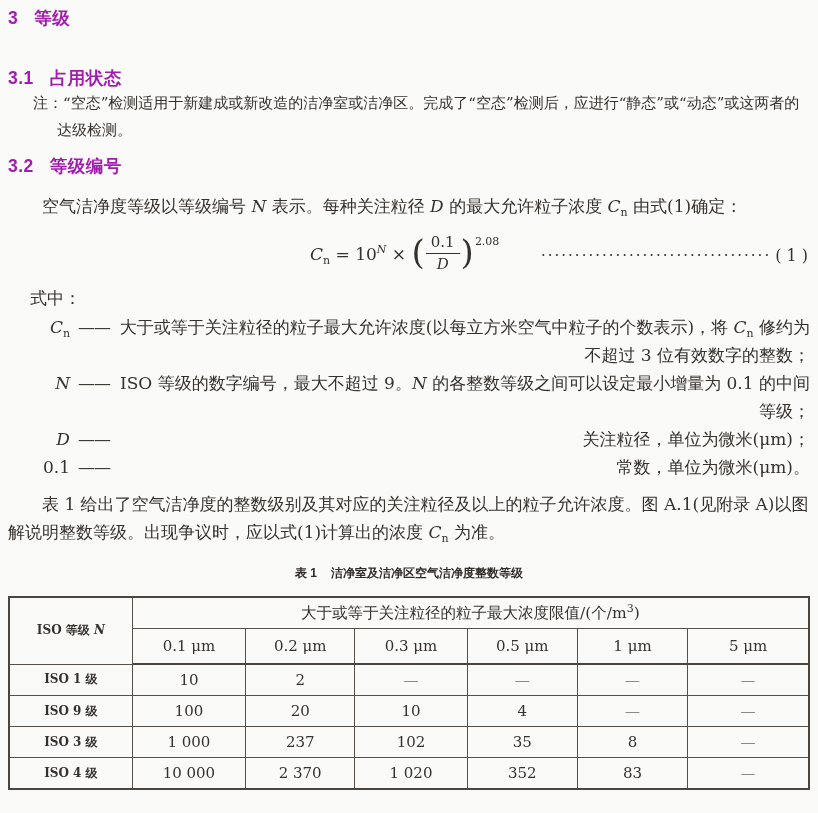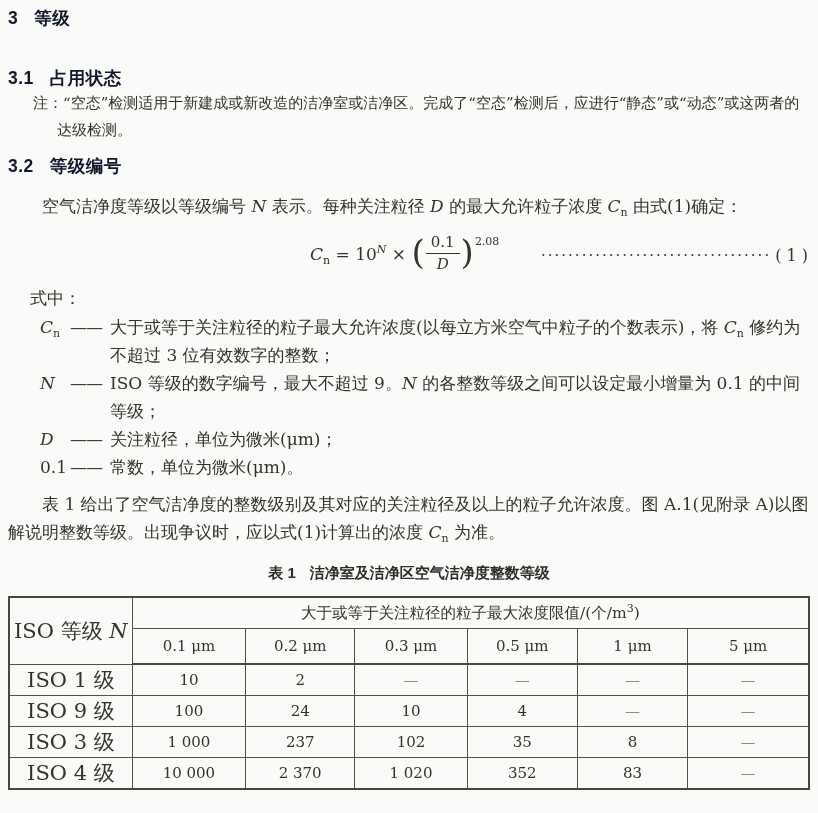--- a/index.html
+++ b/index.html
@@ -5,21 +5,21 @@
   html,body{margin:0;padding:0;}
   body{
     width:818px;height:813px;overflow:hidden;
     background:#fafaf8;color:#35322e;
     font-family:"DejaVu Serif","Liberation Serif",serif;
     font-size:17px;
   }
   .page{position:relative;width:818px;height:813px;box-sizing:border-box;padding:6px 8px;overflow:hidden;}
   .h-sec{
     font-family:"Liberation Sans","DejaVu Sans",sans-serif;
-    font-weight:700;font-size:17.5px;line-height:24px;margin:0;color:#0f172a;
+    font-weight:700;font-size:17.5px;line-height:24px;margin:0;color:#a21caf;
     letter-spacing:0.5px;
   }
   .h-sec .sec-num{display:inline-block;margin-right:16px;}
   #h31{margin-top:36px;}
   #h32{margin-top:10px;}
   p.body{margin:0;line-height:29px;}
   .indent{text-indent:2em;}
   #p-occupancy{margin-top:12px;}
   .note{
     margin:0 0 0 25px;padding-left:24px;text-indent:-24px;
@@ -40,41 +40,41 @@
   .frac .fden{display:block;padding-top:1px;}
   .paren{font-size:34px;font-weight:400;vertical-align:middle;position:relative;top:-3px;font-family:"DejaVu Serif",serif;}
   .f-exp{font-size:11px;position:relative;top:-15px;left:1px;}
   .f-supN{font-size:11px;position:relative;top:-7px;}
   .dots{
     flex:1;min-width:0;overflow:hidden;white-space:nowrap;text-align:right;
     letter-spacing:2px;font-size:15px;margin:0 4px 0 12px;color:#3a3733;
   }
   .eq-label{white-space:nowrap;font-size:16px;}
   #where-intro{margin:6px 0 0 22px;line-height:26px;}
-  .def-list{margin:2px 0 0 32px;}
+  .def-list{margin:2px 0 0 32px;text-align:right;}
   .def-item{display:grid;grid-template-columns:30px 40px 1fr;line-height:28px;}
   .def-sym{white-space:nowrap;}
   .def-dash{white-space:nowrap;letter-spacing:-1px;}
   #p-closing{margin-top:9px;line-height:28px;}
   .table-title{
     margin-top:16px;text-align:center;
     font-family:"Liberation Sans","DejaVu Sans",sans-serif;
-    font-weight:700;font-size:15px;color:#2e2b28;line-height:22px;
+    font-weight:700;font-size:12px;color:#2e2b28;line-height:22px;
   }
   .table-title .tt-label{margin-right:14px;}
   table.t1{
     width:802px;margin-top:12px;border-collapse:collapse;table-layout:fixed;
     font-size:15px;color:#35322e;
   }
   table.t1{border:2px solid #4a453f;}
   table.t1 td{border:1px solid #55504a;text-align:center;vertical-align:middle;padding:0 2px;margin-left:27px;}
   td.hspan{height:30px;font-size:15.5px;}
   tr.units-row td{height:34px;border-bottom:2px solid #4a453f;}
   tr.data-row td{height:30px;}
-  td.col0{font-size:21px;}
+  td.col0{font-size:12px;font-weight:bold;}
   .dash-cell{color:#8a8680;}
 </style>
 </head>
 <body>
 
 <div class="page">
 
   <h1 class="h-sec" id="h3"><span class="sec-num">3</span><span>等级</span></h1>
 
   <h2 class="h-sec" id="h31"><span class="sec-num">3.1</span><span>占用状态</span></h2>
@@ -150,21 +150,21 @@
         <td>10</td>
         <td>2</td>
         <td class="dash-cell">—</td>
         <td class="dash-cell">—</td>
         <td class="dash-cell">—</td>
         <td class="dash-cell">—</td>
       </tr>
       <tr class="data-row">
         <td class="col0">ISO 9 级</td>
         <td>100</td>
-        <td>24</td>
+        <td>20</td>
         <td>10</td>
         <td>4</td>
         <td class="dash-cell">—</td>
         <td class="dash-cell">—</td>
       </tr>
       <tr class="data-row">
         <td class="col0">ISO 3 级</td>
         <td>1 000</td>
         <td>237</td>
         <td>102</td>

